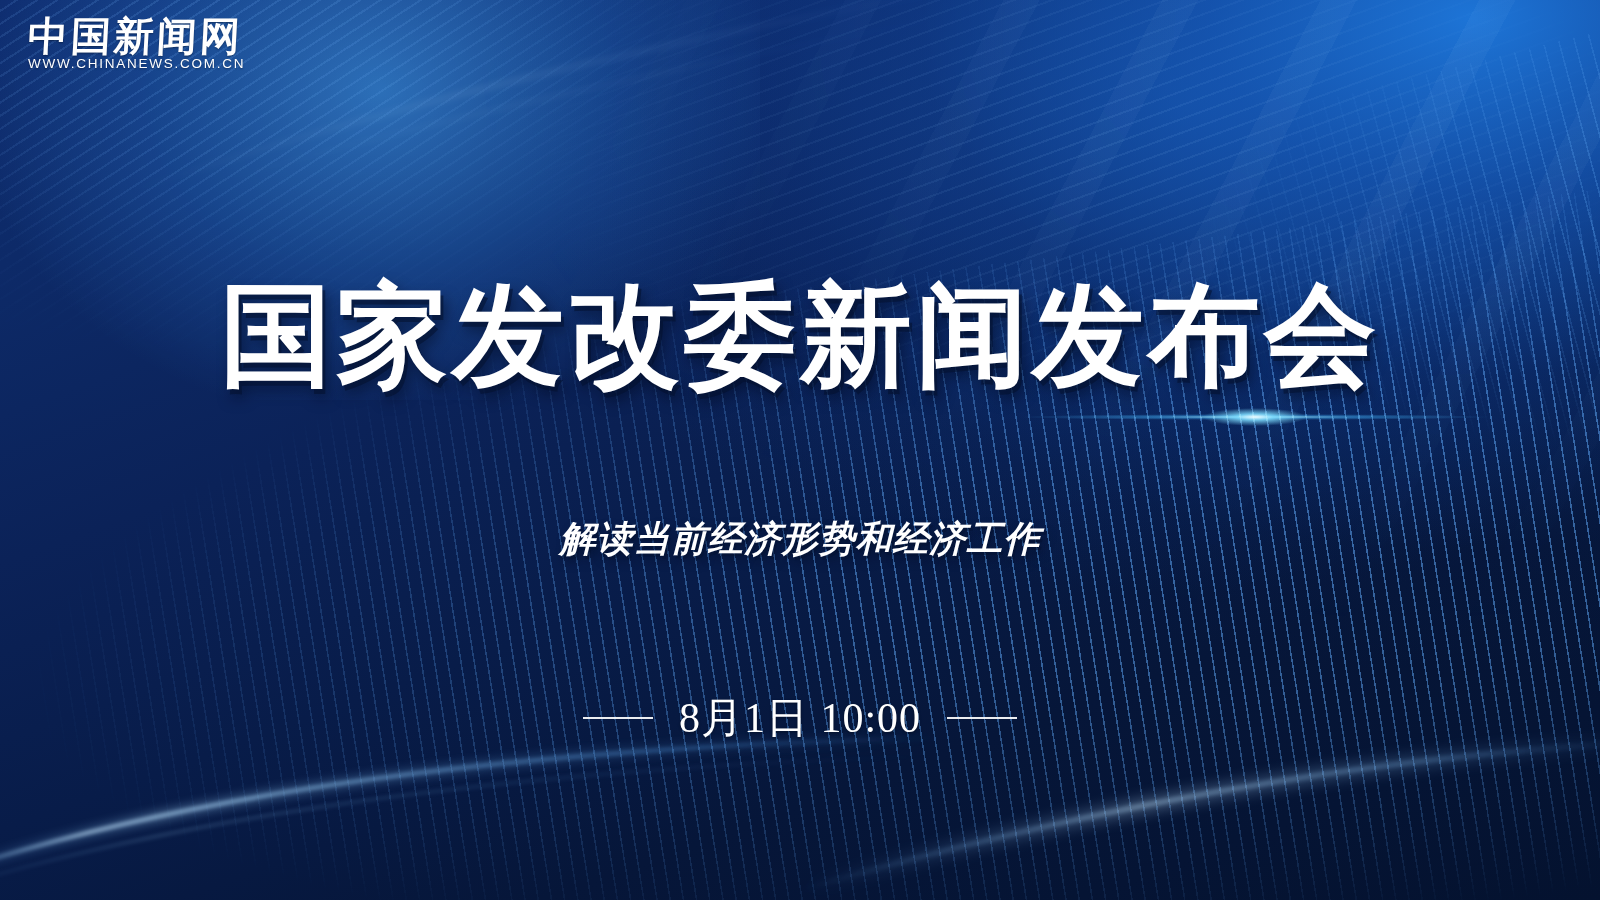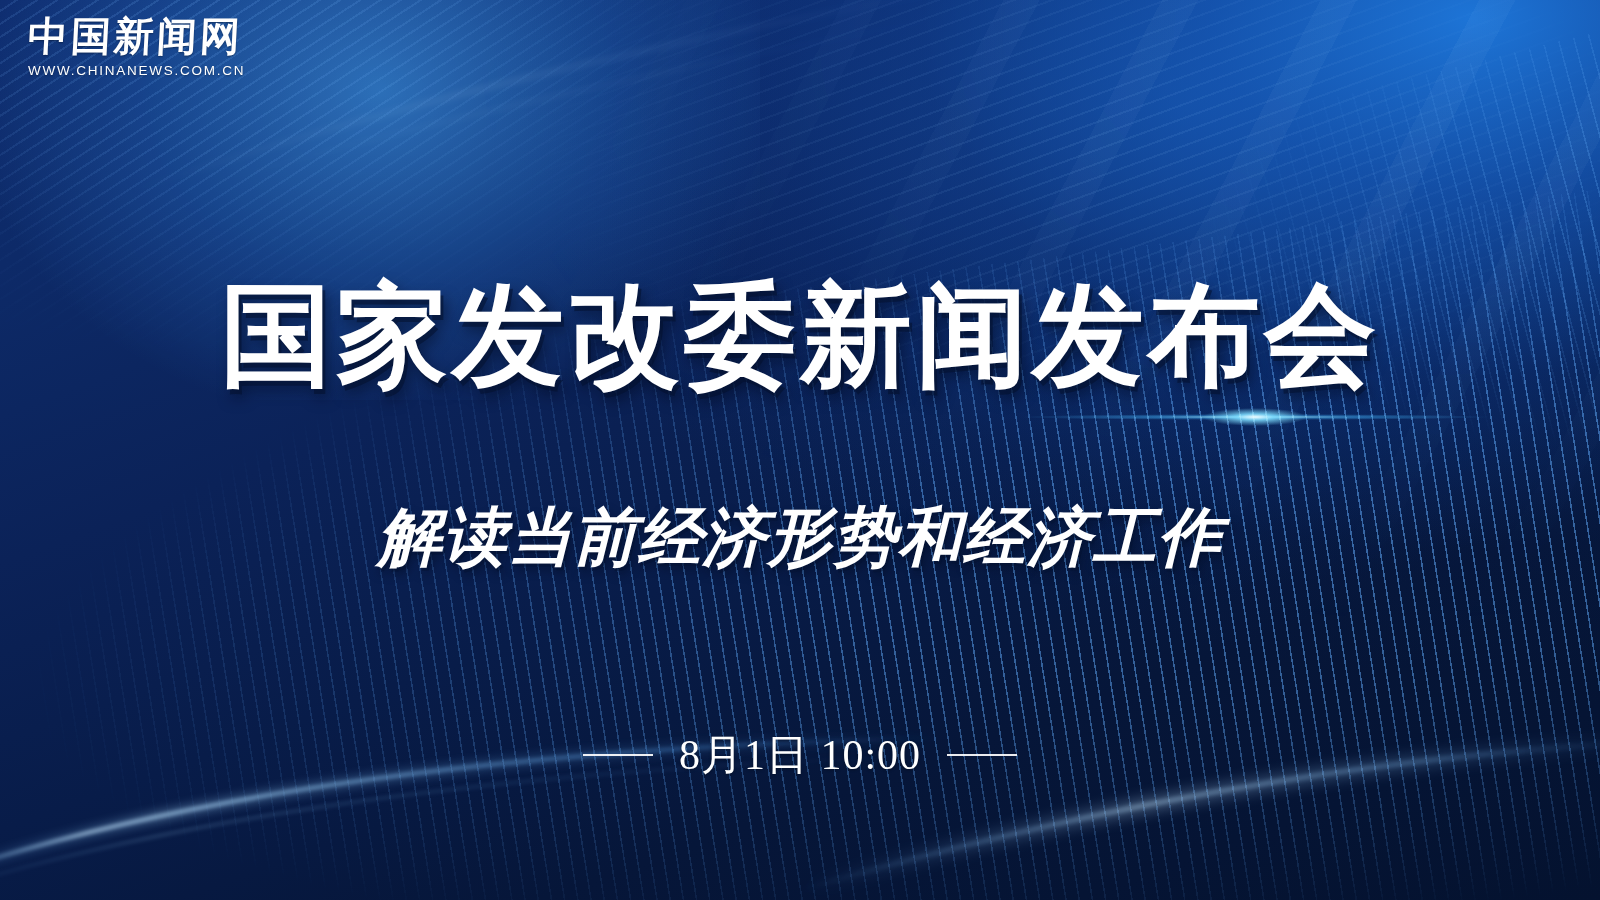--- a/index.html
+++ b/index.html
@@ -158,21 +158,20 @@
     font-weight: 700;
     color: #ffffff;
     letter-spacing: 3px;
     line-height: 1.0;
     white-space: nowrap;
     transform: skewX(-3deg);
     text-shadow: 0 1px 2px rgba(0,0,0,.35);
   }
   #logo .logo-url {
     display: block;
-    margin-top: 7px;
     font-family: "Liberation Sans", sans-serif;
     font-size: 13.5px;
     font-weight: 400;
     color: #ffffff;
     letter-spacing: 1.75px;
     white-space: nowrap;
     text-shadow: 0 1px 2px rgba(0,0,0,.35);
   }
 
   
@@ -193,23 +192,23 @@
     color: #ffffff;
     letter-spacing: 4px;
     line-height: 1.08;
     white-space: nowrap;
     text-shadow:
        3px 5px 0   rgba(3,16,46,.55),
        5px 9px 14px rgba(2,10,32,.55);
   }
 
   #sub-title {
-    margin-top: 30px;
+    margin-top: 47px;
     font-family: "Liberation Sans", "DejaVu Sans", sans-serif;
-    font-size: 64px;
+    font-size: 36px;
     font-weight: 700;
     font-style: italic;
     color: #ffffff;
     letter-spacing: 1px;
     line-height: 1.1;
     white-space: nowrap;
     text-shadow:
        2px 3px 0   rgba(4,18,50,.5),
        3px 6px 10px rgba(2,10,32,.5);
   }

